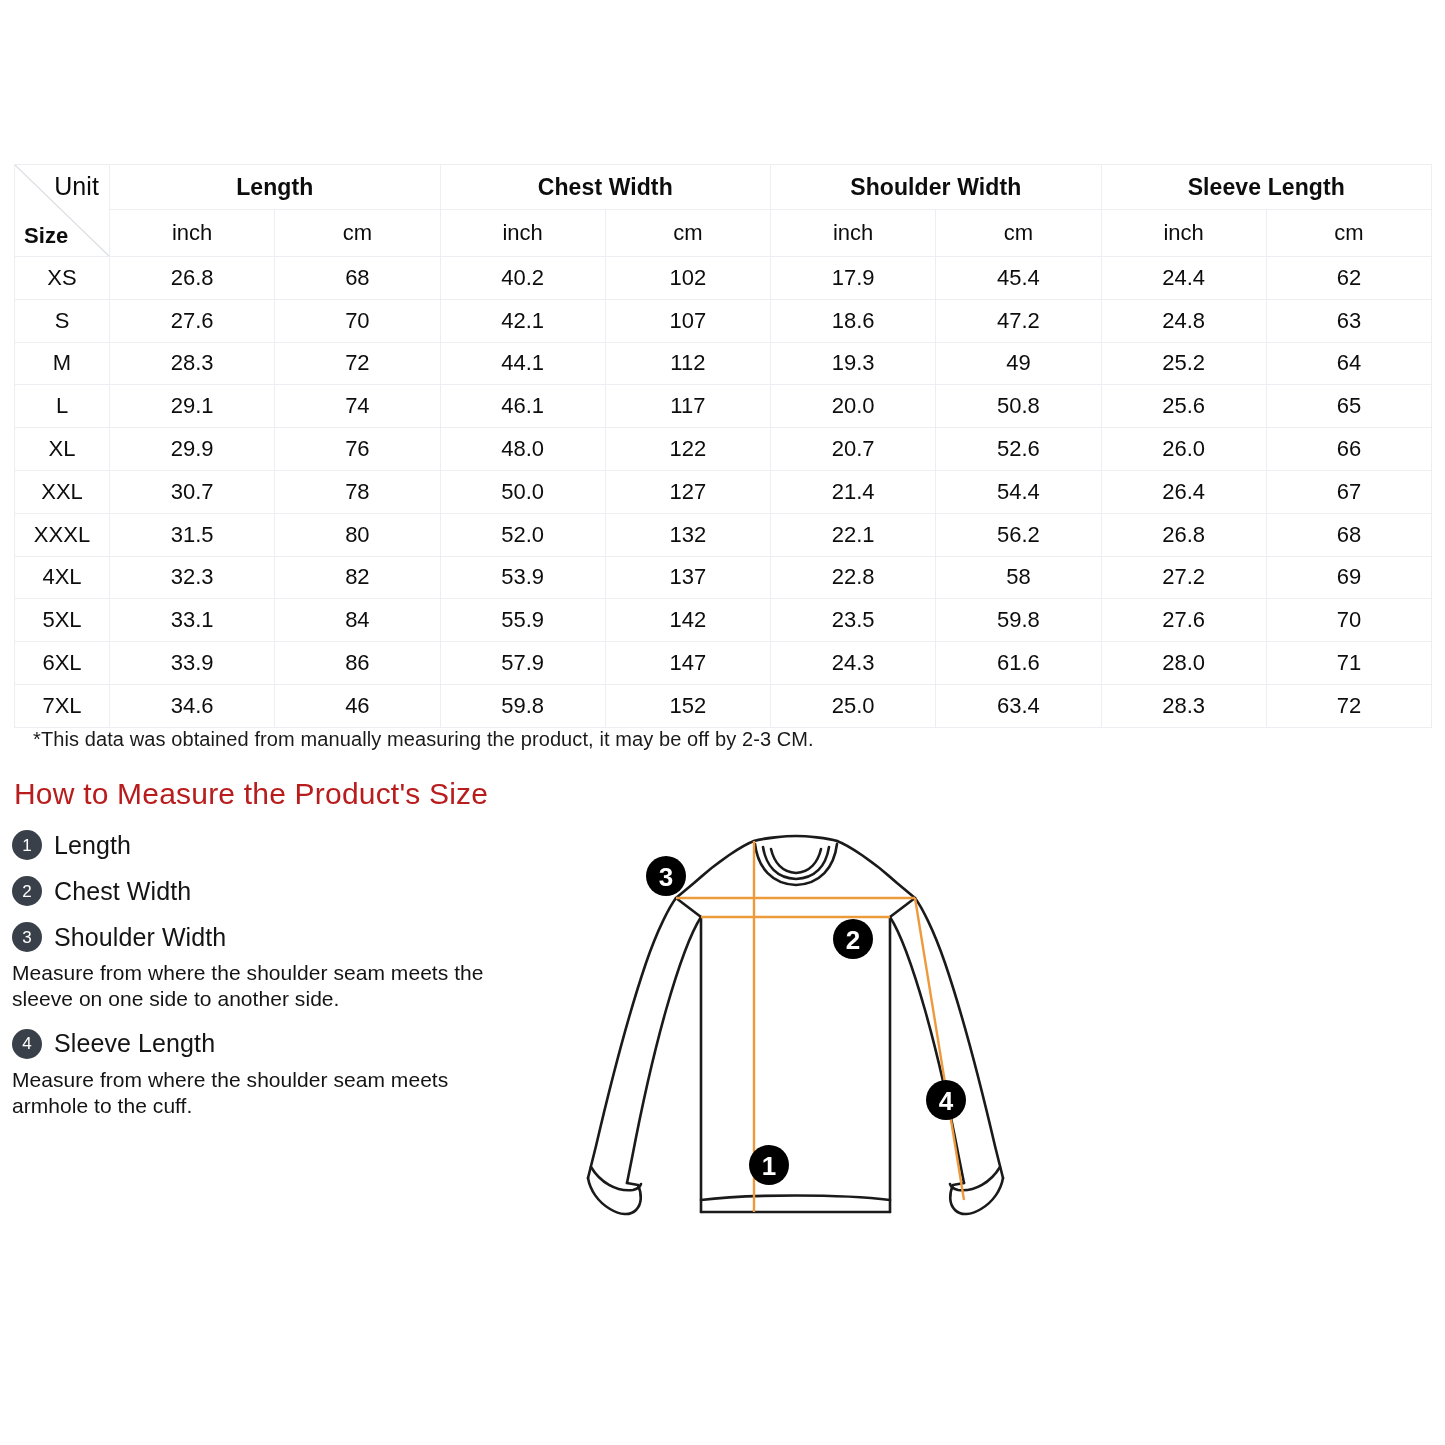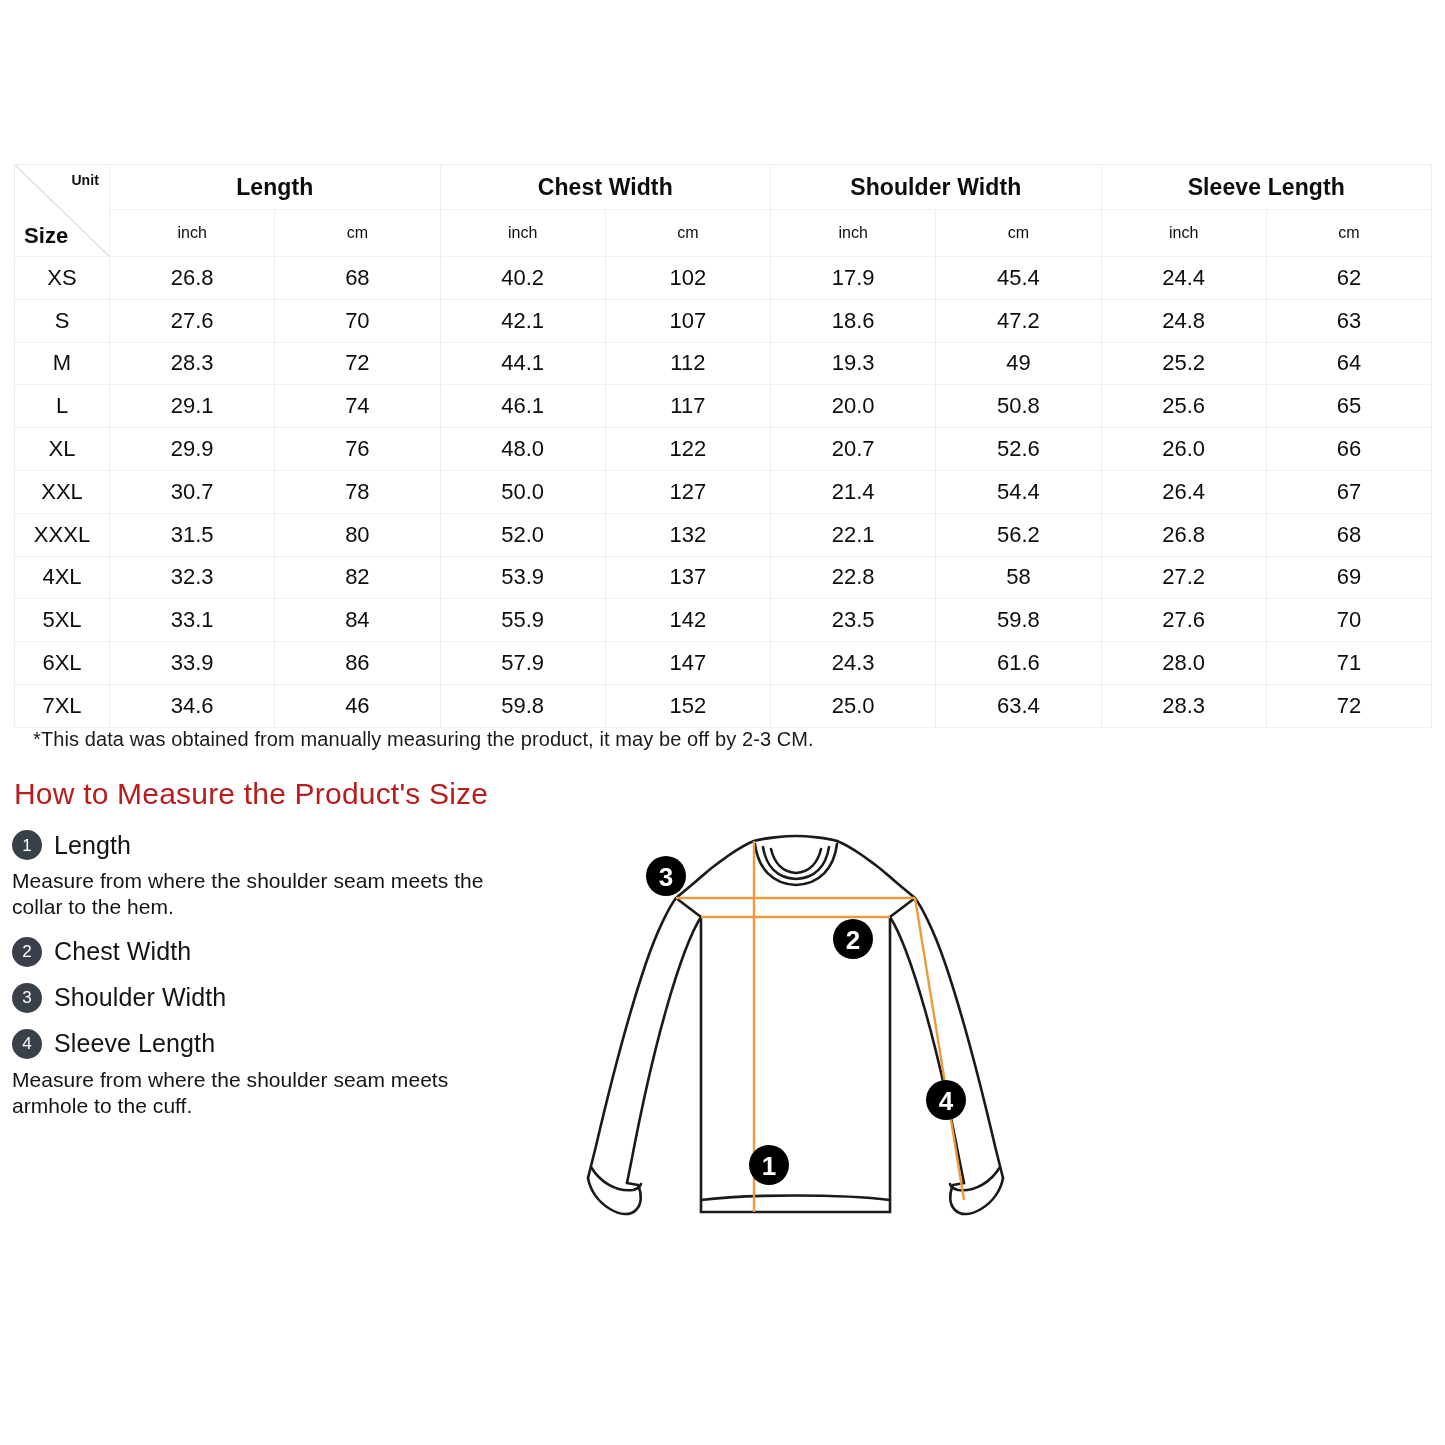--- a/index.html
+++ b/index.html
@@ -42,21 +42,21 @@
   .grp-sep-left { border-left: 1px solid #e2e5e9 !important; }
 
   thead tr.group-row th {
     height: 44px;
     font-size: 23px;
     font-weight: 700;
     letter-spacing: .1px;
   }
   thead tr.unit-row th {
     height: 46px;
-    font-size: 16px;
+    font-size: 22px;
     font-weight: 400;
   }
   tbody tr td {
     height: 41.8px;
     font-size: 22px;
   }
   tbody tr td.size-cell {
     font-weight: 400;
   }
 
@@ -71,22 +71,22 @@
     position: absolute;
     inset: 0;
     width: 100%;
     height: 100%;
     display: block;
   }
   th.corner .unit-lbl {
     position: absolute;
     right: 10px;
     top: 7px;
-    font-size: 14px;
-    font-weight: 700;
+    font-size: 25px;
+    font-weight: 400;
   }
   th.corner .size-lbl {
     position: absolute;
     left: 9px;
     bottom: 7px;
     font-size: 22px;
     font-weight: 700;
   }
 
   col.c-size   { width: 95px; }
@@ -344,33 +344,33 @@
 <div class="footnote">*This data was obtained from manually measuring the product, it may be off by 2-3 CM.</div>
 
 <div class="how-title">How to Measure the Product's Size</div>
 
 <div class="steps" id="steps-list">
     <div class="step">
       <div class="step-head">
         <div class="badge">1</div>
         <div class="step-title">Length</div>
       </div>
-      <div class="step-desc">Measure from where the shoulder seam meets the collar to the hem.</div>
     </div>
     <div class="step">
       <div class="step-head">
         <div class="badge">2</div>
         <div class="step-title">Chest Width</div>
       </div>
     </div>
     <div class="step">
       <div class="step-head">
         <div class="badge">3</div>
         <div class="step-title">Shoulder Width</div>
       </div>
+      <div class="step-desc">Measure from where the shoulder seam meets the sleeve on one side to another side.</div>
     </div>
     <div class="step">
       <div class="step-head">
         <div class="badge">4</div>
         <div class="step-title">Sleeve Length</div>
       </div>
       <div class="step-desc">Measure from where the shoulder seam meets armhole to the cuff.</div>
     </div>
   </div>
 

